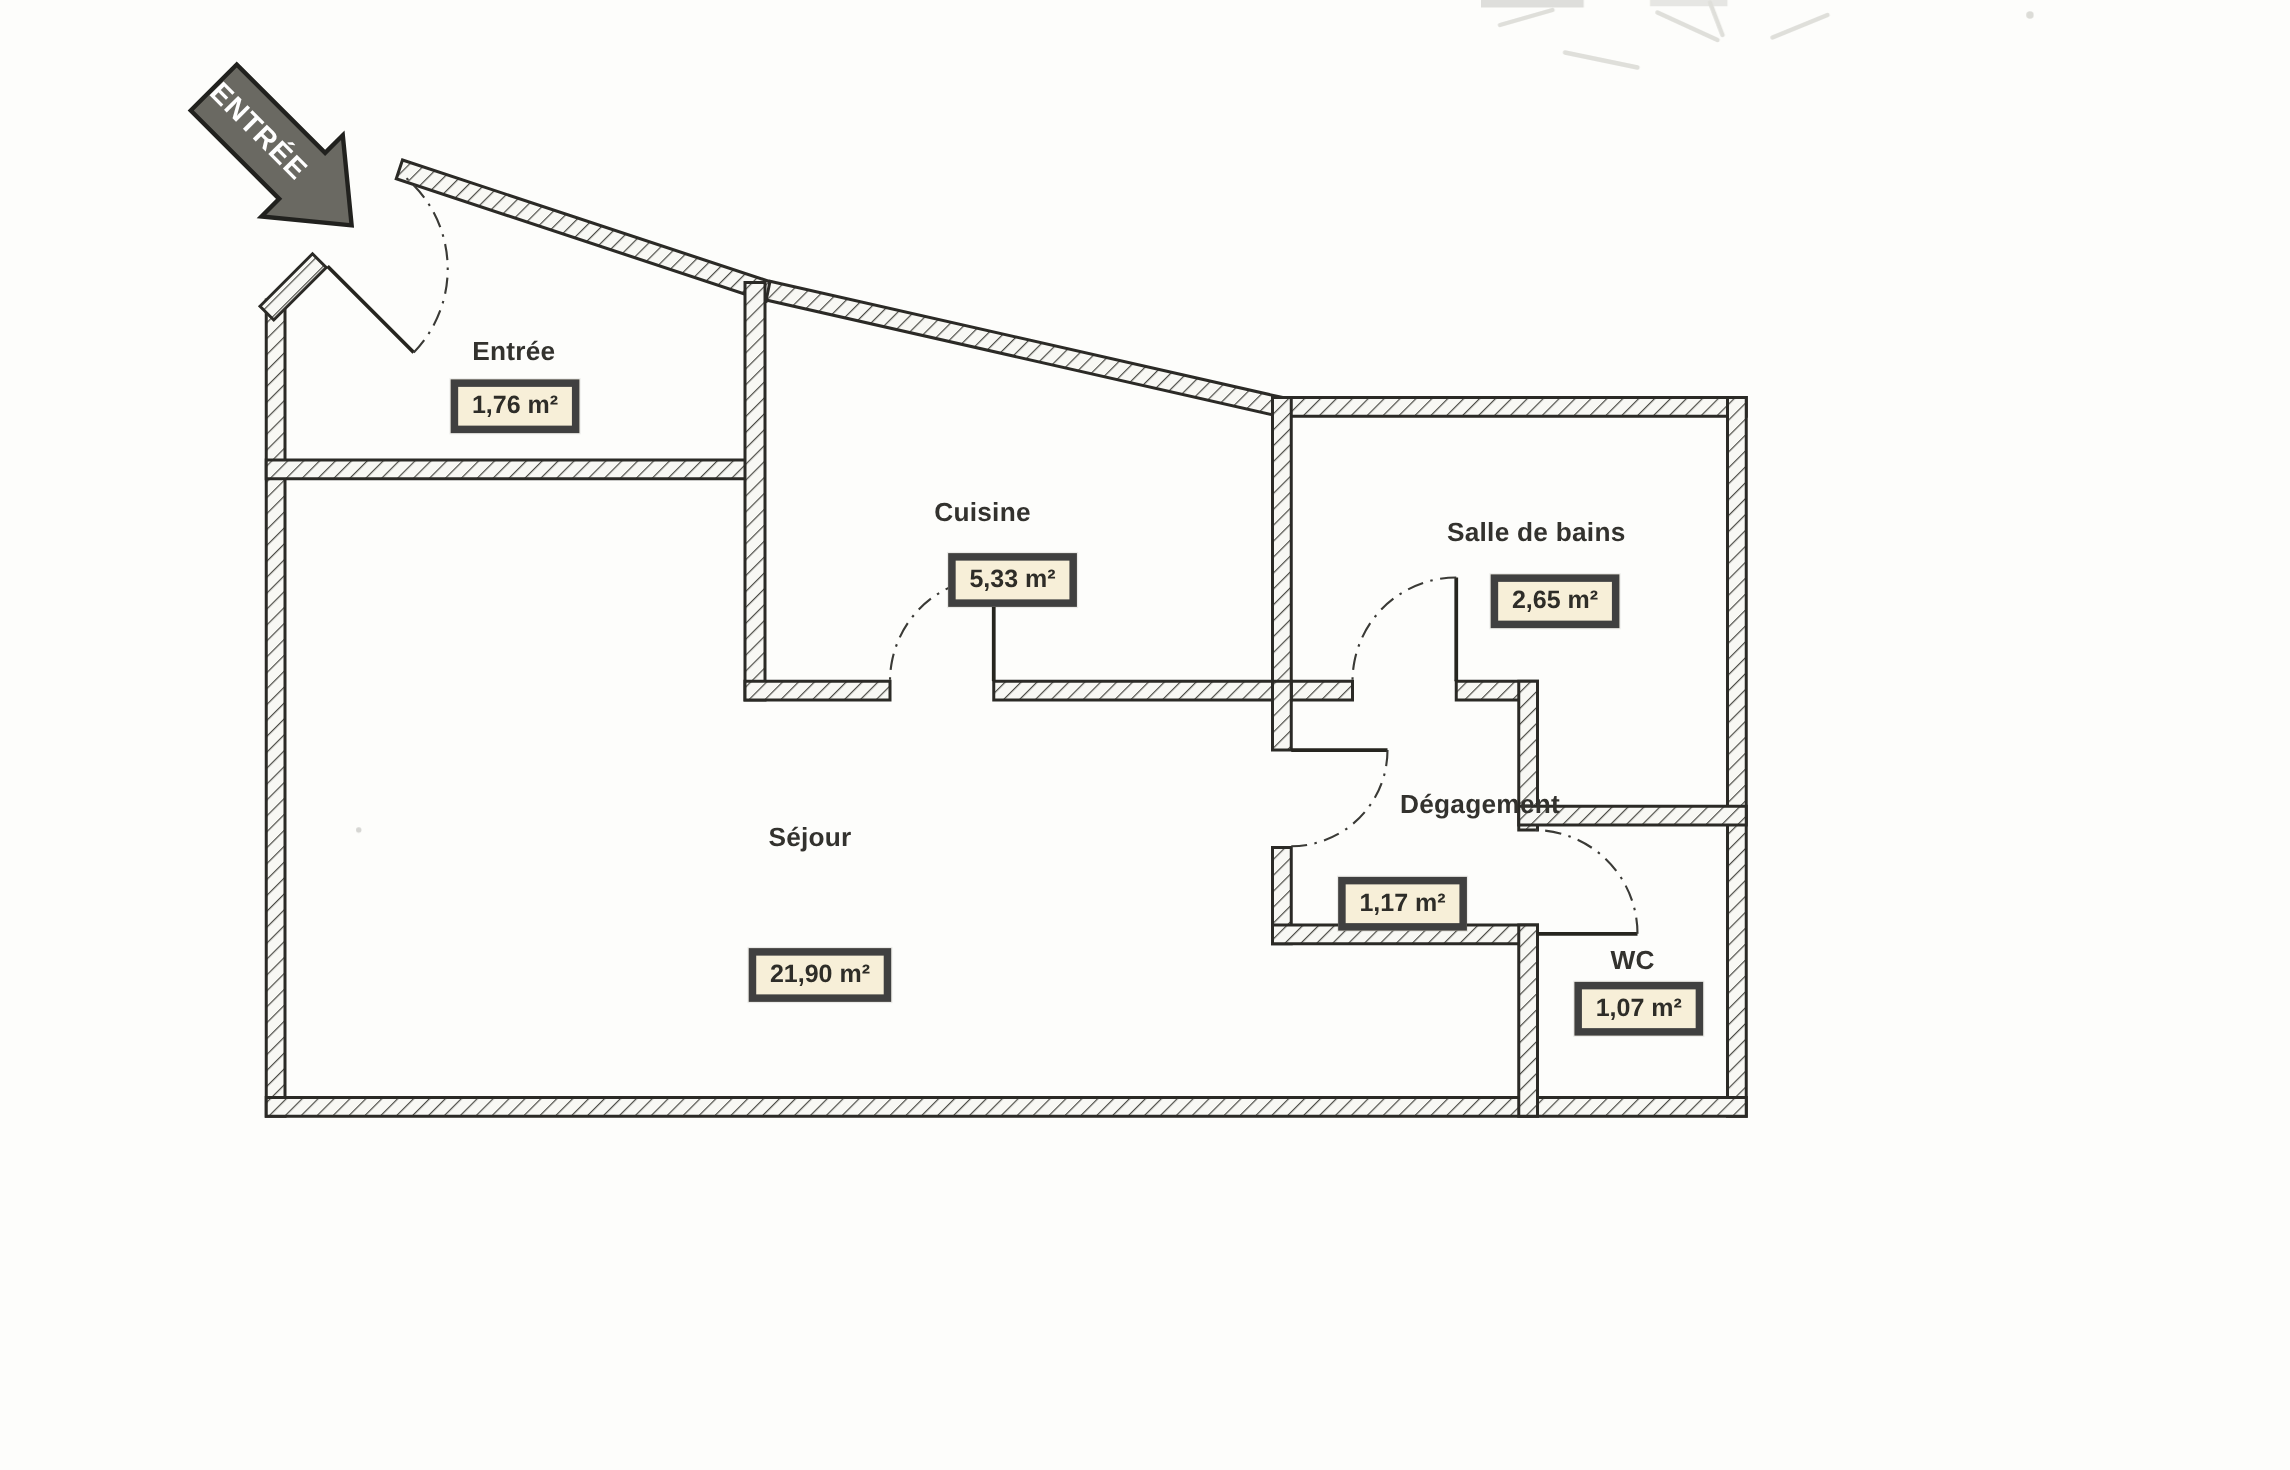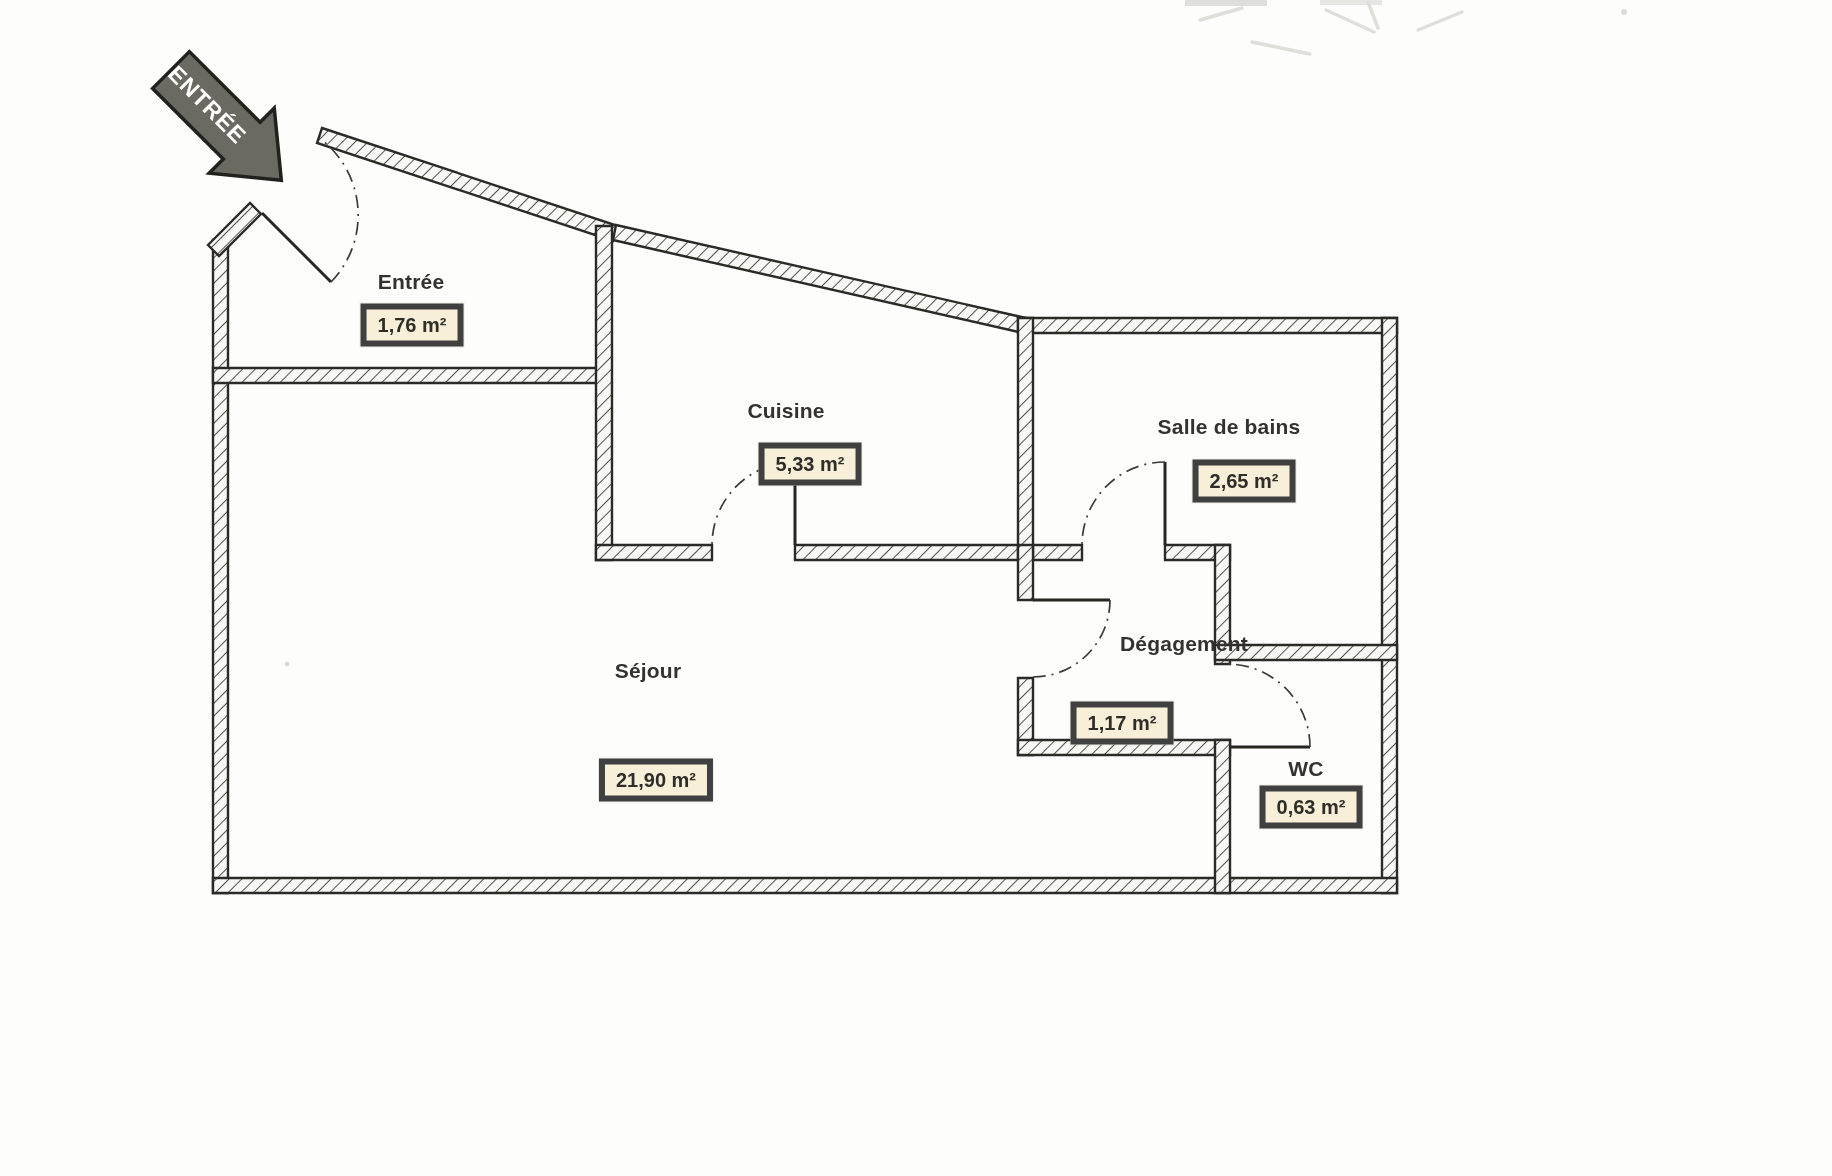--- a/index.html
+++ b/index.html
@@ -122,15 +122,15 @@
   <div class="room-name pos-salle-name">Salle de bains</div>
   <div class="area-box pos-salle-box">2,65 m²</div>
 
   <div class="room-name pos-sejour-name">Séjour</div>
   <div class="area-box pos-sejour-box">21,90 m²</div>
 
   <div class="room-name pos-deg-name">Dégagement</div>
   <div class="area-box pos-deg-box">1,17 m²</div>
 
   <div class="room-name pos-wc-name">WC</div>
-  <div class="area-box pos-wc-box">0,63 m²</div>
+  <div class="area-box pos-wc-box">1,07 m²</div>
 
 </div>
 
 </body></html>

